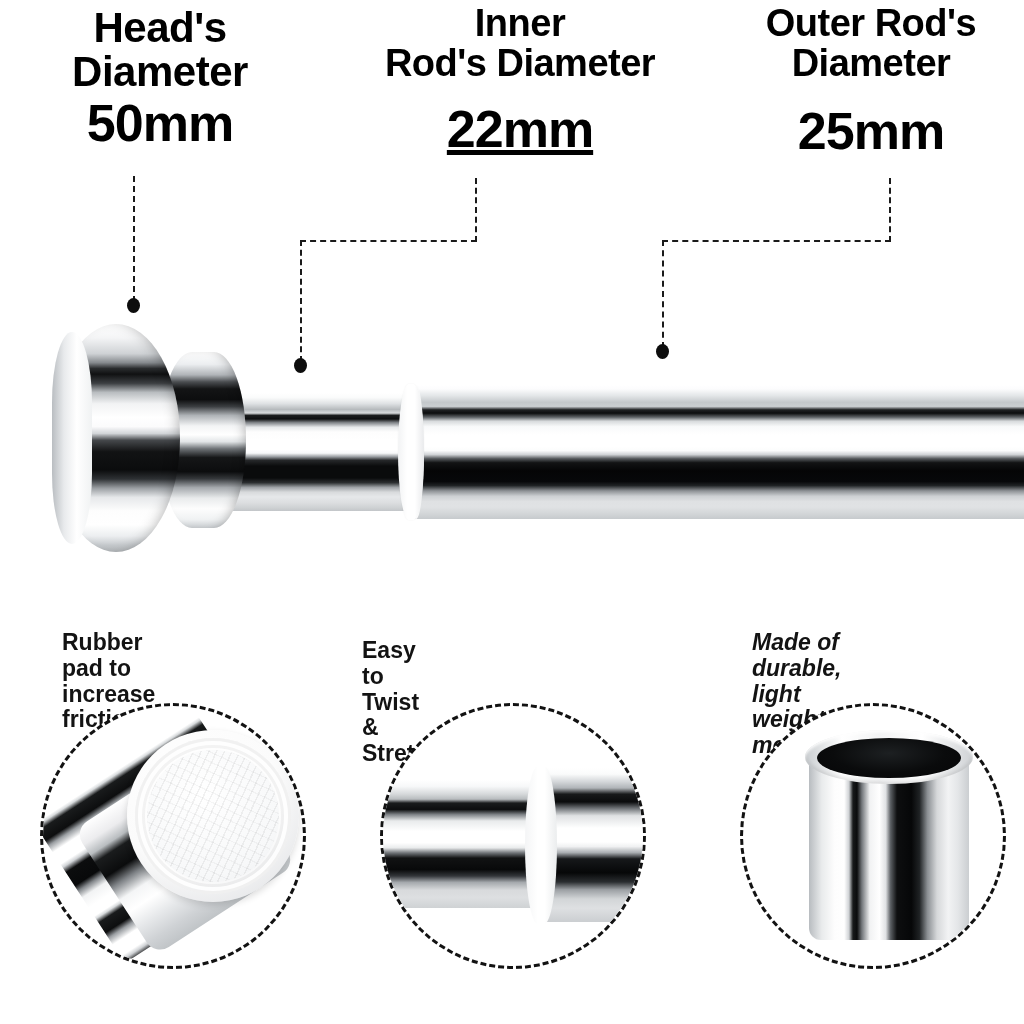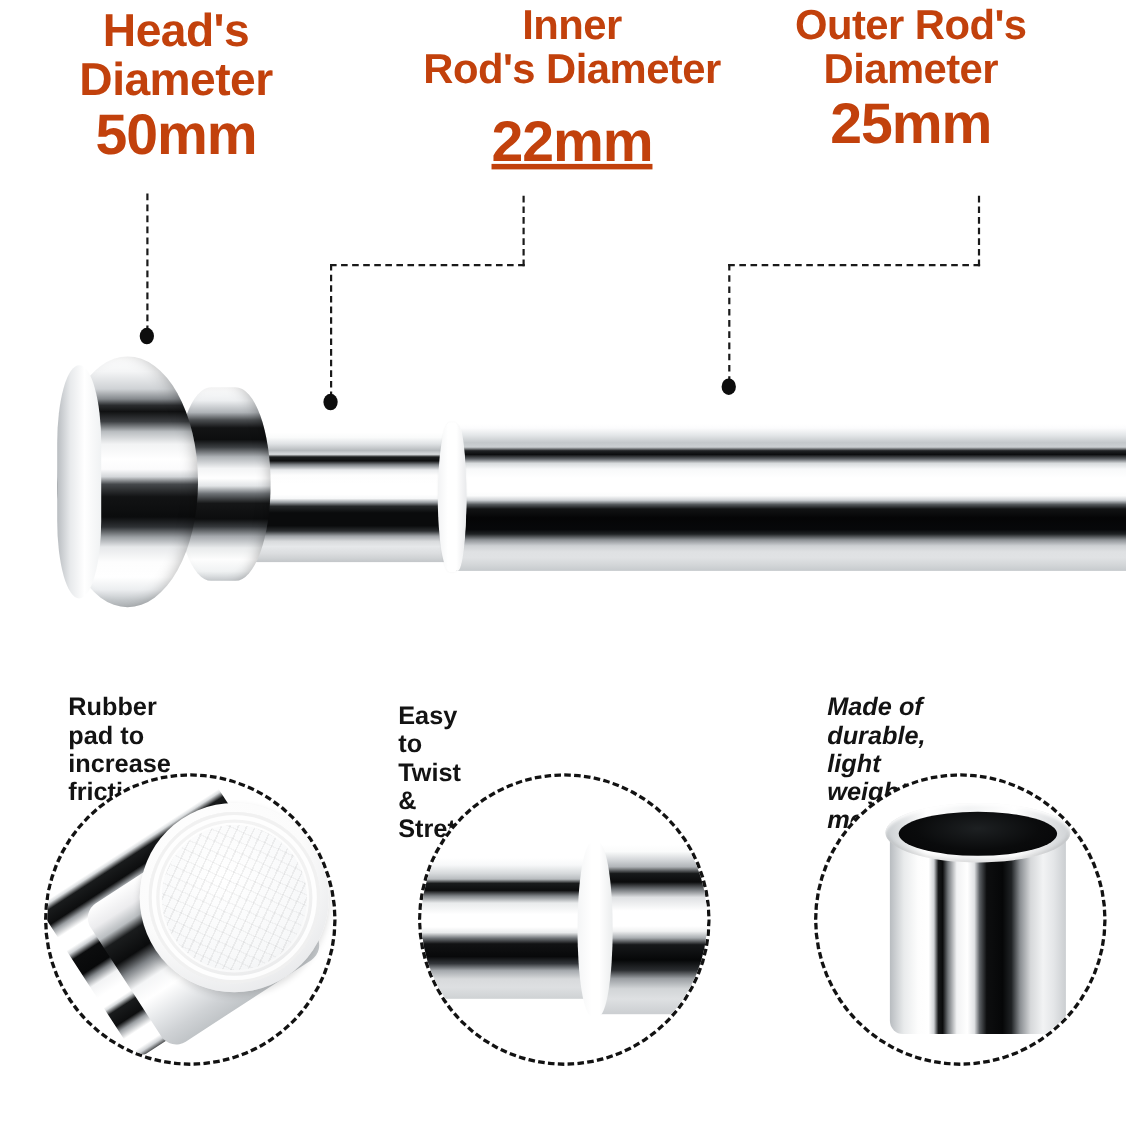--- a/index.html
+++ b/index.html
@@ -6,39 +6,39 @@
   body{
     width:1024px;height:1024px;
     background:#ffffff;
     font-family:"Liberation Sans", sans-serif;
     overflow:hidden;
     position:relative;
   }
   #stage{position:absolute;inset:0;width:1024px;height:1024px;}
 
   
-  .callout{position:absolute;text-align:center;color:#c2410c;}
+  .callout{position:absolute;text-align:center;color:#000000;}
   .callout .title{
     font-weight:bold;line-height:1.04;letter-spacing:-0.5px;
     white-space:pre-line;
   }
   .callout .value{
     font-weight:bold;letter-spacing:-1px;
   }
   #callout-head{left:10px;top:6px;width:300px;}
   #callout-head .title{font-size:42px;}
   #callout-head .value{font-size:52px;}
 
   #callout-inner{left:338px;top:4px;width:364px;}
   #callout-inner .title{font-size:38px;}
   #callout-inner .value{font-size:52px;margin-top:16px;text-decoration:underline;}
 
-  #callout-outer{left:675px;top:4px;width:306px;}
+  #callout-outer{left:718px;top:4px;width:306px;}
   #callout-outer .title{font-size:38px;}
-  #callout-outer .value{font-size:52px;}
+  #callout-outer .value{font-size:52px;margin-top:18px;}
 
   
   .leader{position:absolute;}
   .ldr-v{position:absolute;width:0;border-left:2px dashed #1a1a1a;}
   .ldr-h{position:absolute;height:0;border-top:2px dashed #1a1a1a;}
   .ldr-dot{
     position:absolute;width:13px;height:15px;border-radius:50%;
     background:#0d0d0d;
   }
 

